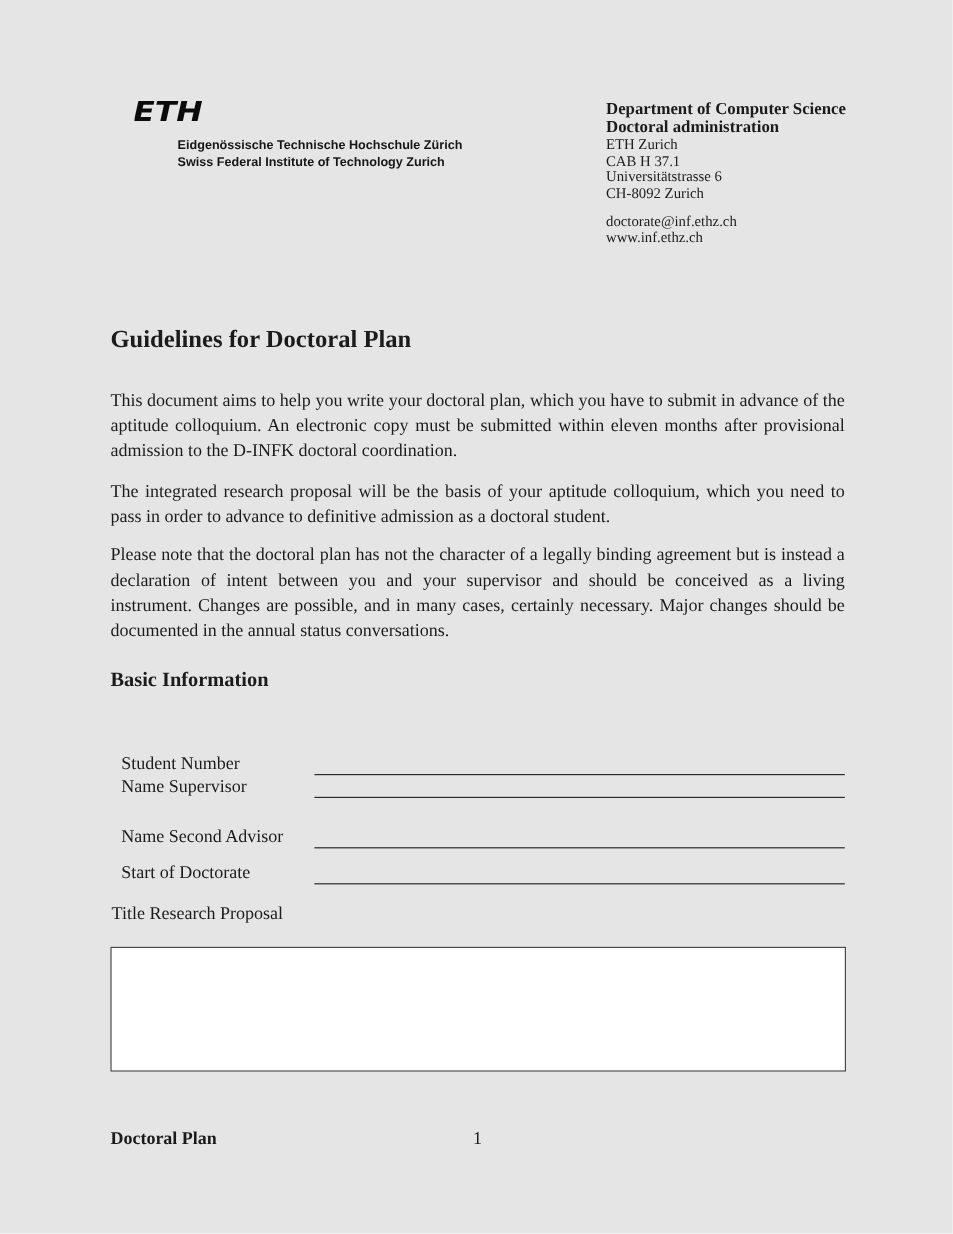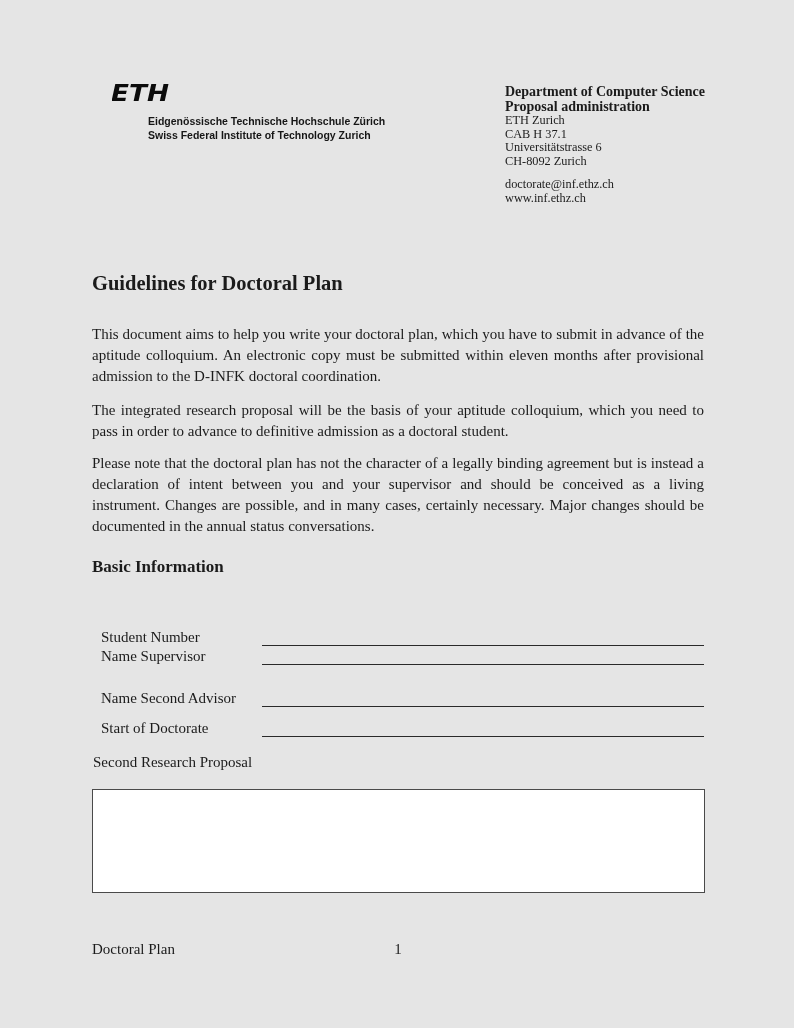--- a/index.html
+++ b/index.html
@@ -110,39 +110,39 @@
     background: #ffffff;
   }
 
   
   .page-footer {
     position: absolute;
     left: 92px; top: 941px;
     width: 612px;
     font-size: 15px;
   }
-  .footer-left { position: absolute; left: 0; top: 0; white-space: nowrap; }
+  .footer-left { position: absolute; left: 0; top: 0; white-space: nowrap; font-weight: bold; }
   .footer-page { position: absolute; left: 0; right: 0; top: 0; text-align: center; }
 </style>
 </head>
 <body>
 
 <div class="page">
 
   <div class="logo-block">
     <svg class="eth-logo" width="57" height="23" viewBox="0 0 57 23" aria-hidden="true">
       <text x="-1" y="20" font-size="23" font-weight="bold" font-style="italic" textLength="58" lengthAdjust="spacingAndGlyphs" fill="#0b0b0b" style="font-family:'DejaVu Sans',sans-serif">ETH</text>
     </svg>
     <div class="logo-sub">Eidgenössische Technische Hochschule Zürich</div>
     <div class="logo-sub">Swiss Federal Institute of Technology Zurich</div>
   </div>
 
   <div class="dept-block">
     <div class="dept-line">Department of Computer Science</div>
-    <div class="dept-line">Proposal administration</div>
+    <div class="dept-line">Doctoral administration</div>
     <div class="addr-block">
       <div class="addr-line">ETH Zurich</div>
       <div class="addr-line">CAB H 37.1</div>
       <div class="addr-line">Universitätstrasse 6</div>
       <div class="addr-line">CH-8092 Zurich</div>
     </div>
     <div class="contact-block">
       <div class="contact-line">doctorate@inf.ethz.ch</div>
       <div class="contact-line">www.inf.ethz.ch</div>
     </div>
@@ -166,21 +166,21 @@
   </div>
   <div class="field-row row-3">
     <span class="field-label">Name Second Advisor</span>
     <span class="field-line"></span>
   </div>
   <div class="field-row row-4">
     <span class="field-label">Start of Doctorate</span>
     <span class="field-line"></span>
   </div>
 
-  <div class="proposal-label">Second Research Proposal</div>
+  <div class="proposal-label">Title Research Proposal</div>
   <div class="proposal-box"></div>
 
   <div class="page-footer">
     <span class="footer-left">Doctoral Plan</span>
     <span class="footer-page">1</span>
   </div>
 
 </div>
 
 </body></html>

